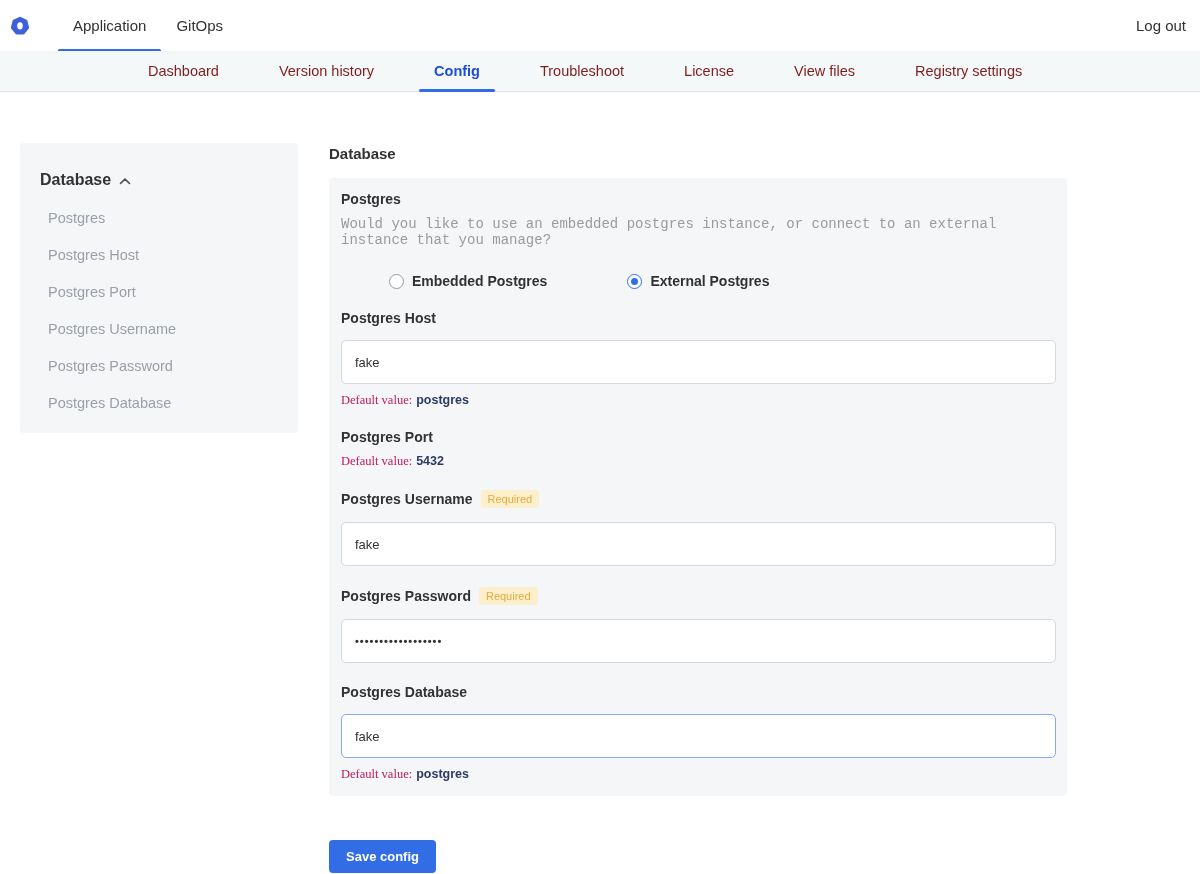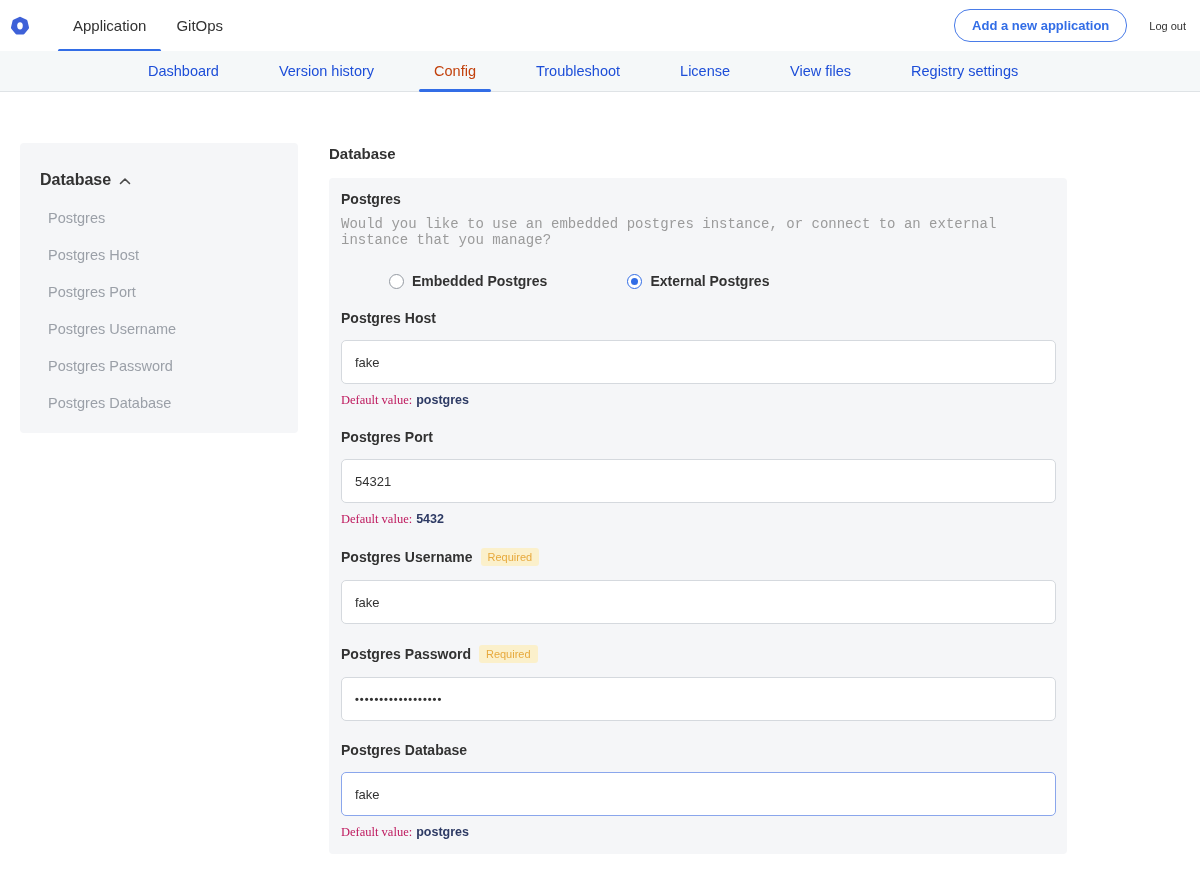--- a/index.html
+++ b/index.html
@@ -29,33 +29,33 @@
     content: ""; position: absolute; left: 0; right: 0; bottom: 0;
     height: 3px; background: #326de6; border-radius: 2px;
   }
   .header-right { margin-left: auto; display: flex; align-items: center; }
   .add-app-btn {
     border: 1px solid #4a7ce8; color: #326de6; background: #ffffff;
     font-family: "Liberation Sans", sans-serif;
     font-size: 13px; font-weight: bold;
     border-radius: 16px; padding: 8px 17px; cursor: pointer;
   }
-  .logout { font-size: 11px; color: #323232; margin-left: 22px; margin-right: 14px; cursor: pointer; }
+  .logout { font-size: 15px; color: #323232; margin-left: 22px; margin-right: 14px; cursor: pointer; }
 
   
   .subnav {
     position: absolute; top: 51px; left: 0; width: 1200px; height: 41px;
     background: #f5f8f9; border-bottom: 1px solid #dfe3e6;
     display: flex; align-items: stretch; padding-left: 133px;
   }
   .subnav-tab {
     display: flex; align-items: center; padding: 0 15px; margin-right: 30px;
-    font-size: 14.5px; color: #1d4ed8; position: relative; cursor: pointer;
-  }
-  .subnav-tab.active { color: #c2410c; }
+    font-size: 14.5px; color: #7f1d1d; position: relative; cursor: pointer;
+  }
+  .subnav-tab.active { color: #1d4ed8; font-weight: bold; }
   .subnav-tab.active::after {
     content: ""; position: absolute; left: 0; right: 0; bottom: -1px;
     height: 3px; background: #326de6; border-radius: 2px;
   }
 
   
   .sidebar {
     position: absolute; left: 20px; top: 143px; width: 278px;
     background: #f5f6f8; border-radius: 4px;
     padding: 28px 20px 22px 20px;
@@ -129,21 +129,20 @@
       <ellipse cx="50" cy="49" rx="14" ry="18" fill="#ffffff"></ellipse>
     </svg>
   </span>
   <div class="header-tab active">
     <span>Application</span>
   </div>
   <div class="header-tab">
     <span>GitOps</span>
   </div>
   <div class="header-right">
-    <button class="add-app-btn">Add a new application</button>
     <span class="logout">Log out</span>
   </div>
 </div>
 
 <div class="subnav">
   <div class="subnav-tab">
       <span>Dashboard</span>
     </div>
   <div class="subnav-tab">
       <span>Version history</span>
@@ -207,21 +206,20 @@
       <input class="text-input" type="text" value="fake" style="">
       <div class="default-row">
         <span class="default-label">Default value:</span><span class="default-value">postgres</span>
       </div>
     </div>
 
     <div class="field">
       <div class="field-label-row">
         <span class="field-label">Postgres Port</span>
       </div>
-      <input class="text-input" type="text" value="54321" style="">
       <div class="default-row">
         <span class="default-label">Default value:</span><span class="default-value">5432</span>
       </div>
     </div>
 
     <div class="field">
       <div class="field-label-row">
         <span class="field-label">Postgres Username</span>
         <span class="required-badge">Required</span>
       </div>

